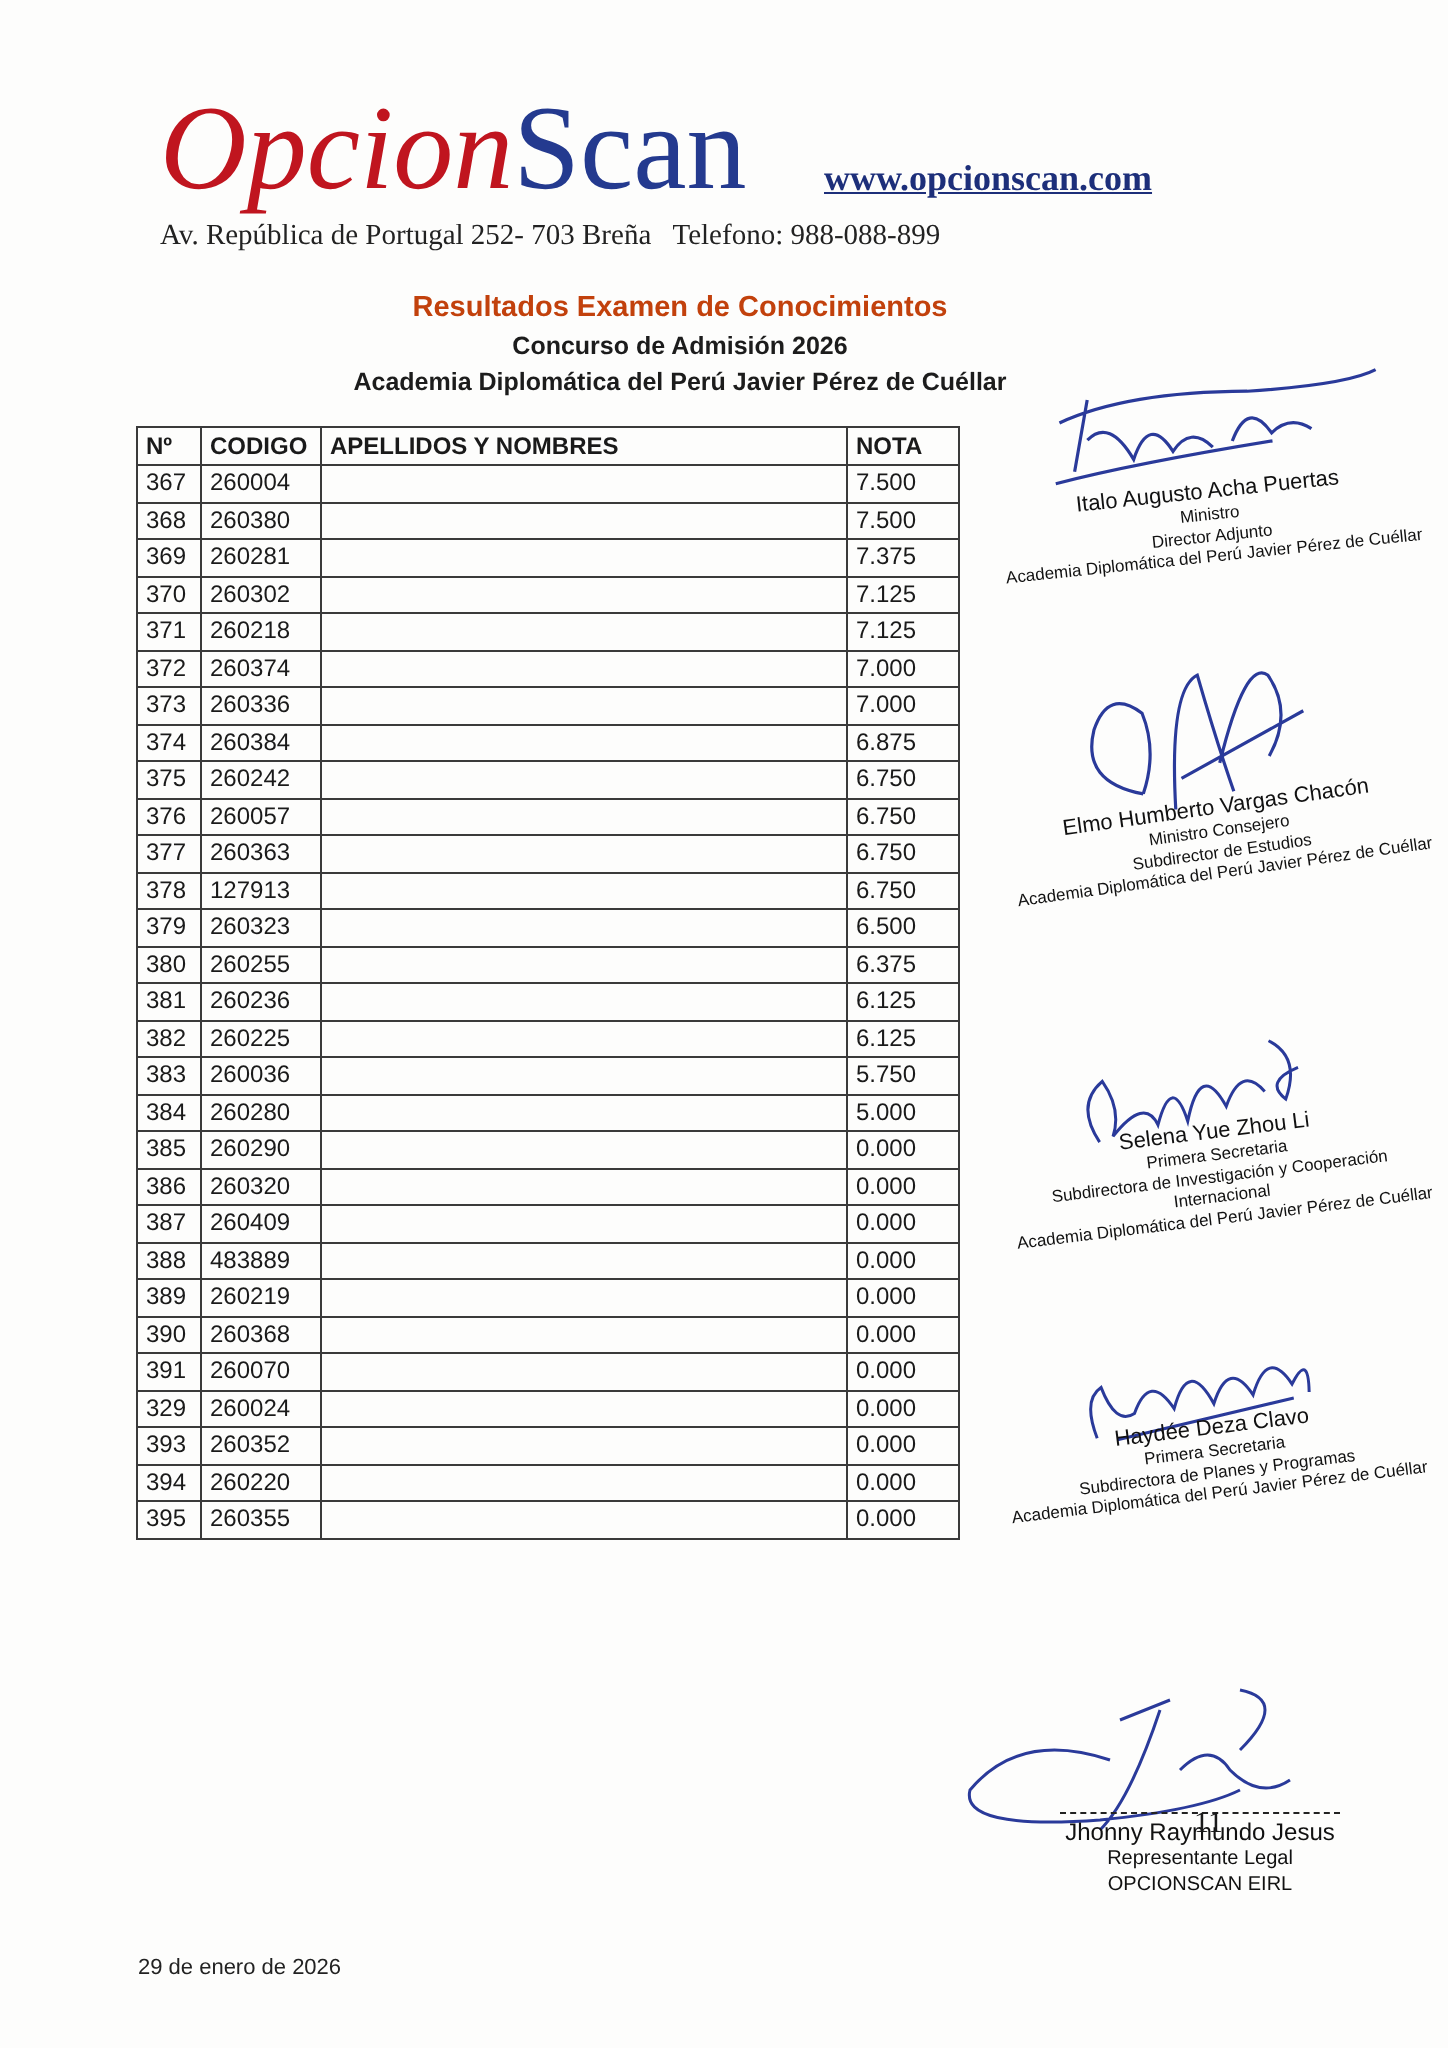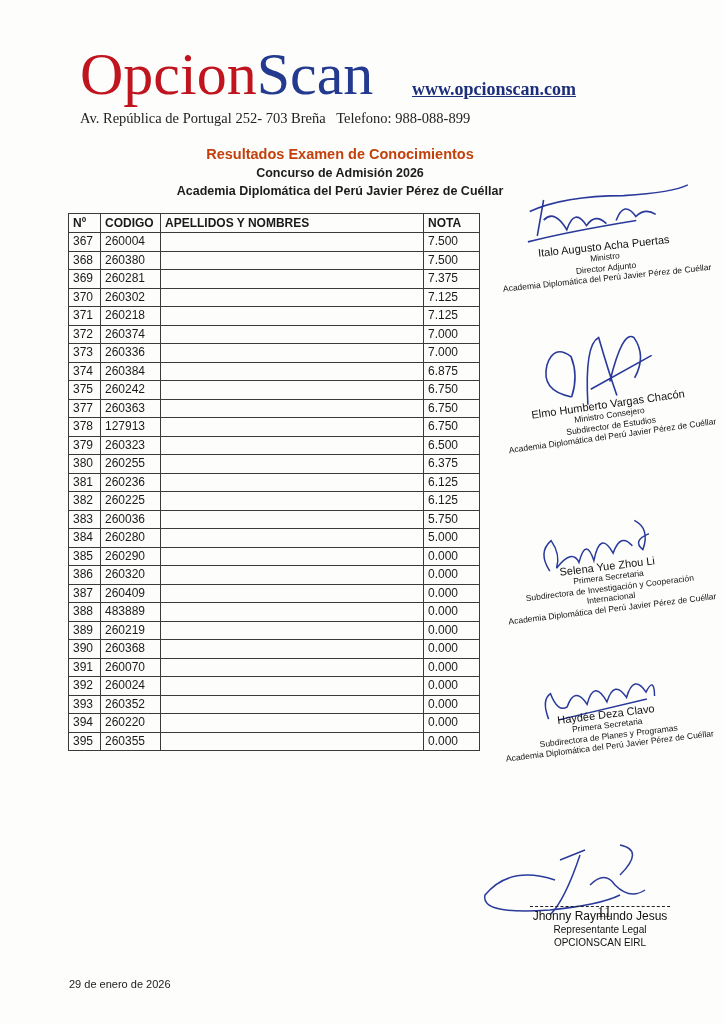--- a/index.html
+++ b/index.html
@@ -9,21 +9,21 @@
     font-family: "Liberation Sans", sans-serif;
     color: #1a1a1a;
   }
   .abs { position: absolute; }
   
   .brand {
     left: 80px; top: 44px;
     font-family: "Liberation Serif", serif;
     font-size: 60px; line-height: 60px; letter-spacing: 0px;
   }
-  .brand .opc { color: #c0151f; }
+  .brand .opc { color: #c0151f; font-style: italic; }
   .brand .scan { color: #243a8f; }
   .website {
     left: 412px; top: 79px;
     font-family: "Liberation Serif", serif; font-weight: bold;
     font-size: 18px; color: #1d2f7a; text-decoration: underline;
   }
   .address {
     left: 80px; top: 110px;
     font-family: "Liberation Serif", serif; font-size: 14.5px; color: #222;
     white-space: pre;
@@ -142,20 +142,26 @@
         <td></td>
         <td>6.875</td>
       </tr>
       <tr>
         <td>375</td>
         <td>260242</td>
         <td></td>
         <td>6.750</td>
       </tr>
       <tr>
+        <td>376</td>
+        <td>260057</td>
+        <td></td>
+        <td>6.750</td>
+      </tr>
+      <tr>
         <td>377</td>
         <td>260363</td>
         <td></td>
         <td>6.750</td>
       </tr>
       <tr>
         <td>378</td>
         <td>127913</td>
         <td></td>
         <td>6.750</td>
@@ -232,21 +238,21 @@
         <td></td>
         <td>0.000</td>
       </tr>
       <tr>
         <td>391</td>
         <td>260070</td>
         <td></td>
         <td>0.000</td>
       </tr>
       <tr>
-        <td>392</td>
+        <td>329</td>
         <td>260024</td>
         <td></td>
         <td>0.000</td>
       </tr>
       <tr>
         <td>393</td>
         <td>260352</td>
         <td></td>
         <td>0.000</td>
       </tr>

